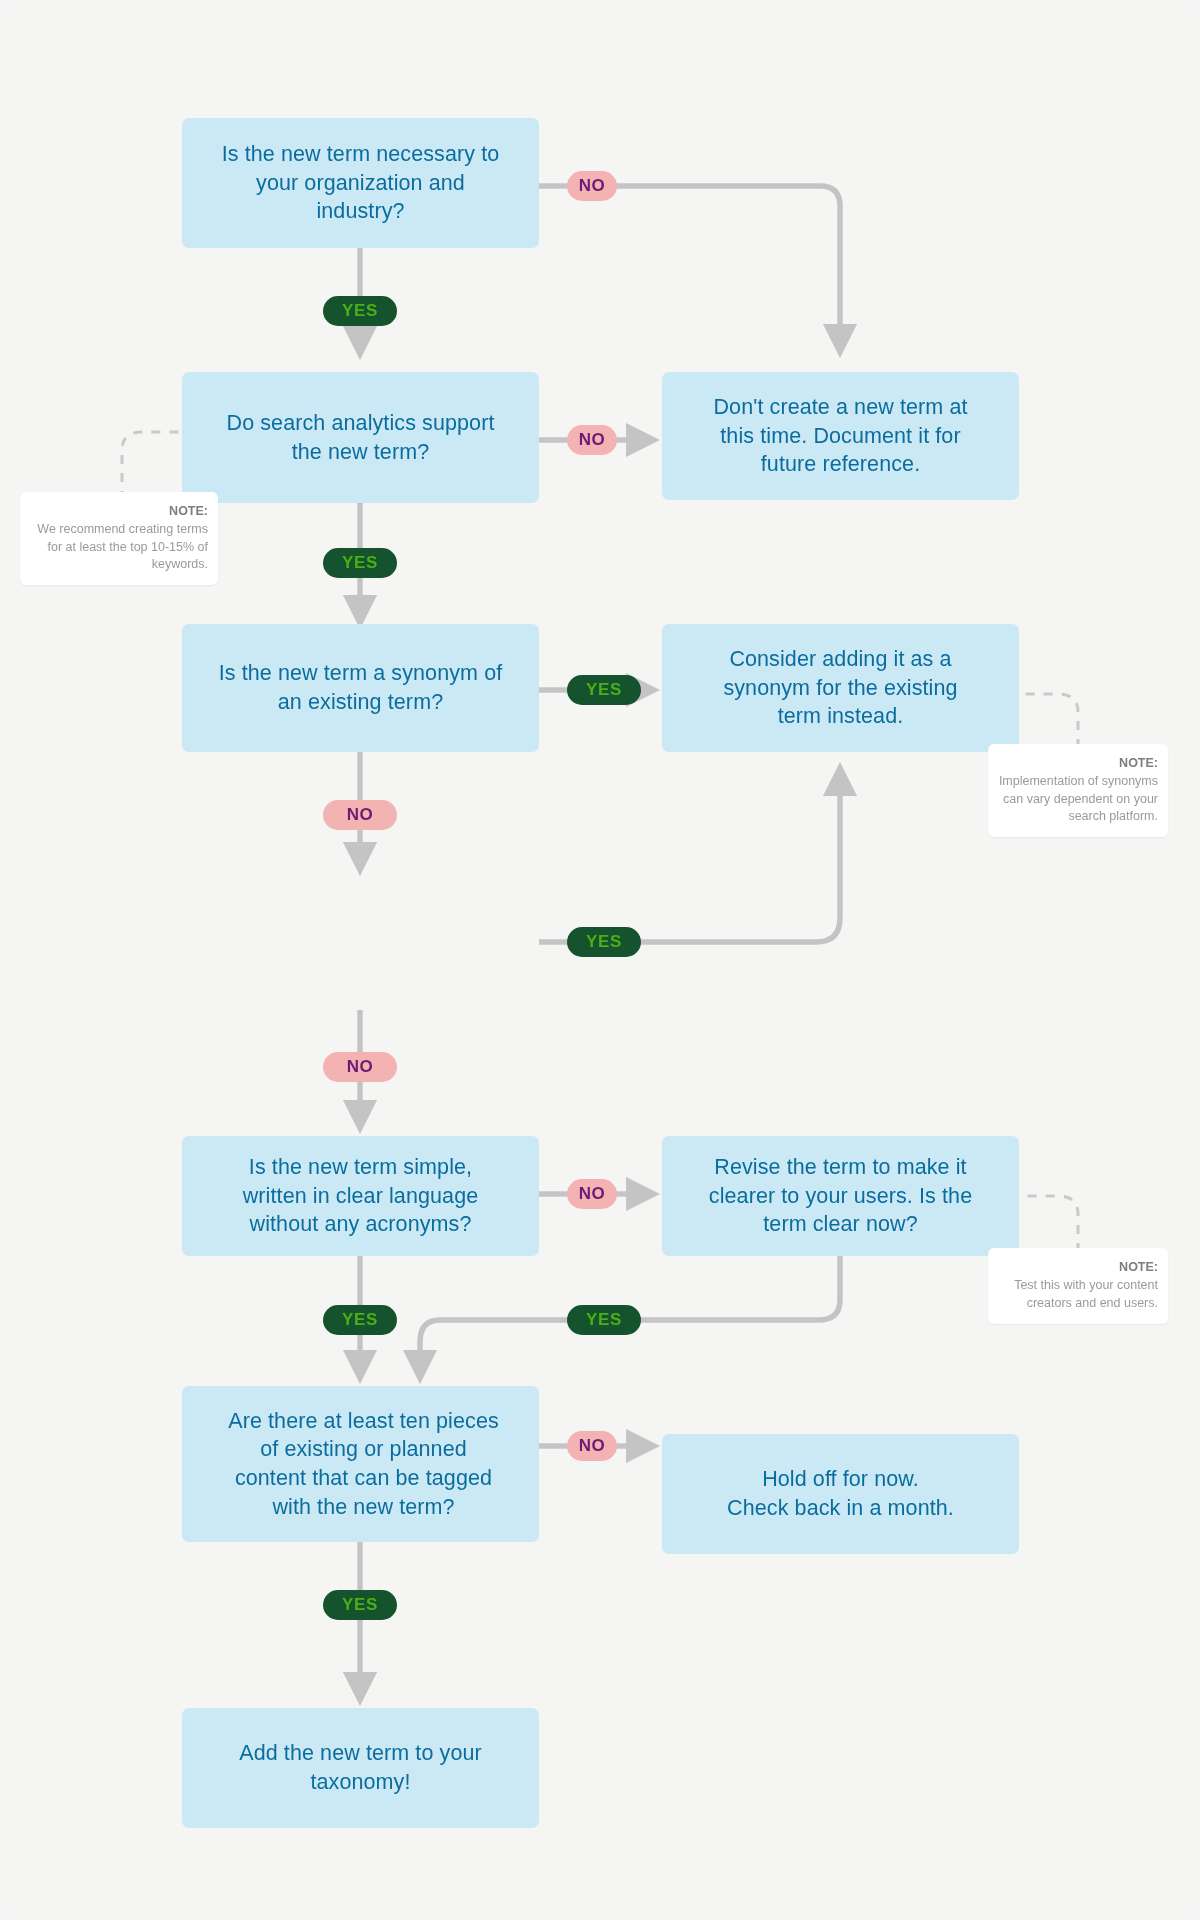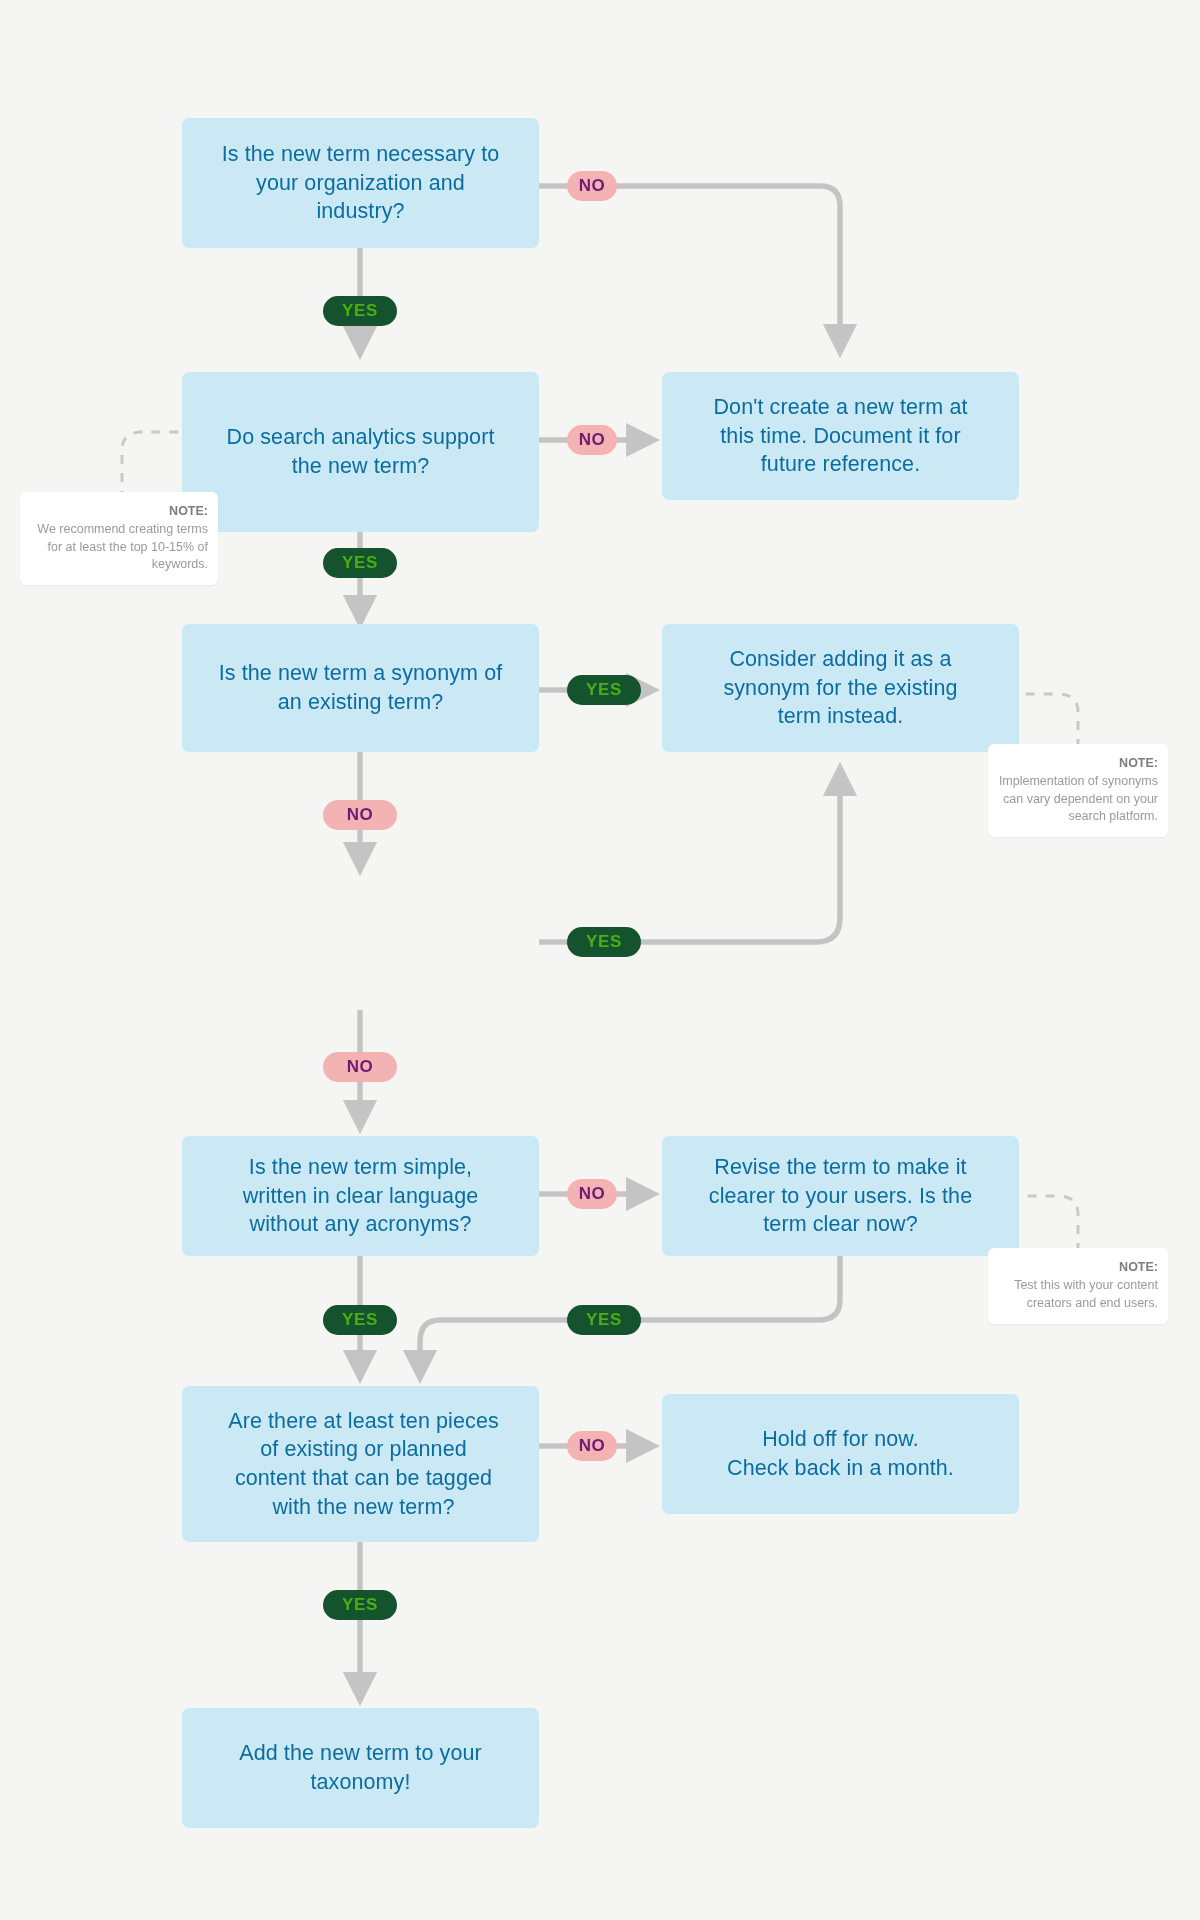--- a/index.html
+++ b/index.html
@@ -125,21 +125,21 @@
   </svg>
 
   <div class="node" style="left:182px; top:118px; width:357px; height:130px;">
     <div>
       <span>Is the new term necessary to</span>
       <span>your organization and</span>
       <span>industry?</span>
     </div>
   </div>
 
-  <div class="node" style="left:182px; top:372px; width:357px; height:160px;">
+  <div class="node" style="left:182px; top:372px; width:357px; height:131px;">
     <div>
       <span>Do search analytics support</span>
       <span>the new term?</span>
     </div>
   </div>
 
   <div class="node" style="left:662px; top:372px; width:357px; height:128px;">
     <div>
       <span>Don't create a new term at</span>
       <span>this time. Document it for</span>
@@ -181,21 +181,21 @@
 
   <div class="node" style="left:182px; top:1386px; width:357px; height:156px;padding-left:32px;">
     <div>
       <span>Are there at least ten pieces</span>
       <span>of existing or planned</span>
       <span>content that can be tagged</span>
       <span>with the new term?</span>
     </div>
   </div>
 
-  <div class="node" style="left:662px; top:1394px; width:357px; height:120px;">
+  <div class="node" style="left:662px; top:1434px; width:357px; height:120px;">
     <div>
       <span>Hold off for now.</span>
       <span>Check back in a month.</span>
     </div>
   </div>
 
   <div class="node" style="left:182px; top:1708px; width:357px; height:120px;">
     <div>
       <span>Add the new term to your</span>
       <span>taxonomy!</span>

